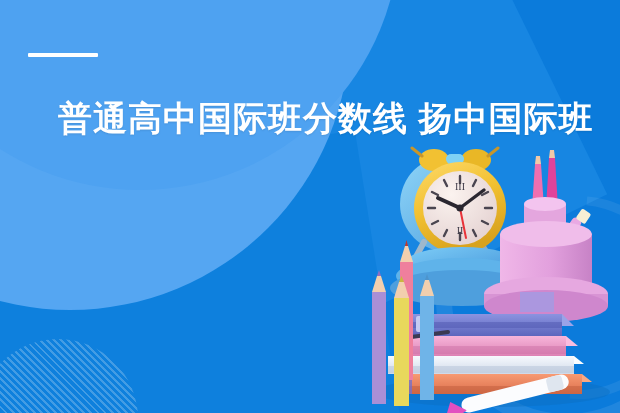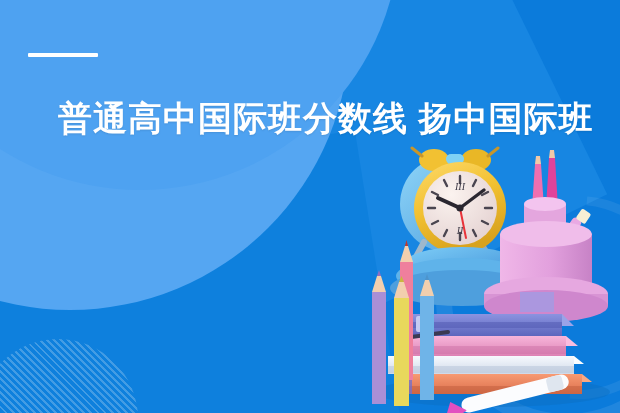--- a/index.html
+++ b/index.html
@@ -94,21 +94,21 @@
     font-weight:bold;
     letter-spacing:1px;
     line-height:1.18;
     white-space:nowrap;
     text-shadow:0 1px 2px rgba(0,0,0,.10);
   }
 
   
   .illustration{
     position:absolute;left:352px;top:146px;
-    width:268px;height:267px;font-style:italic;
+    width:268px;height:267px;
   }
   .ill-svg{display:block;width:268px;height:267px;}
 </style>
 </head>
 <body>
 
 <div id="banner">
 
   <div class="bg-layer">
     <div class="diag-band"></div>

